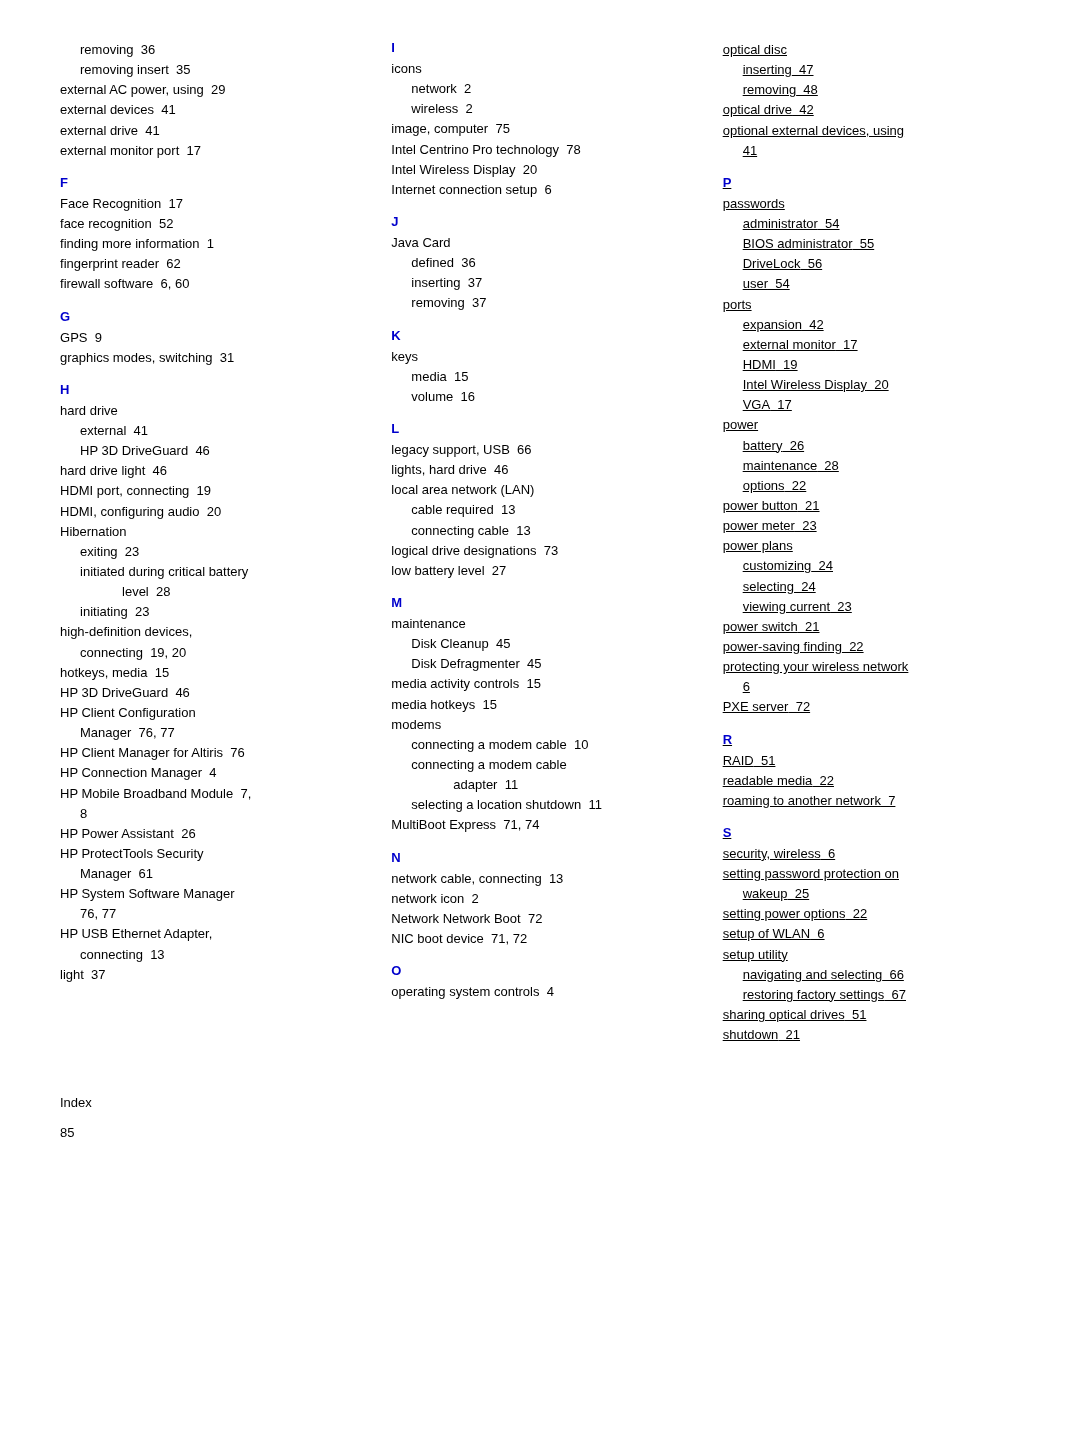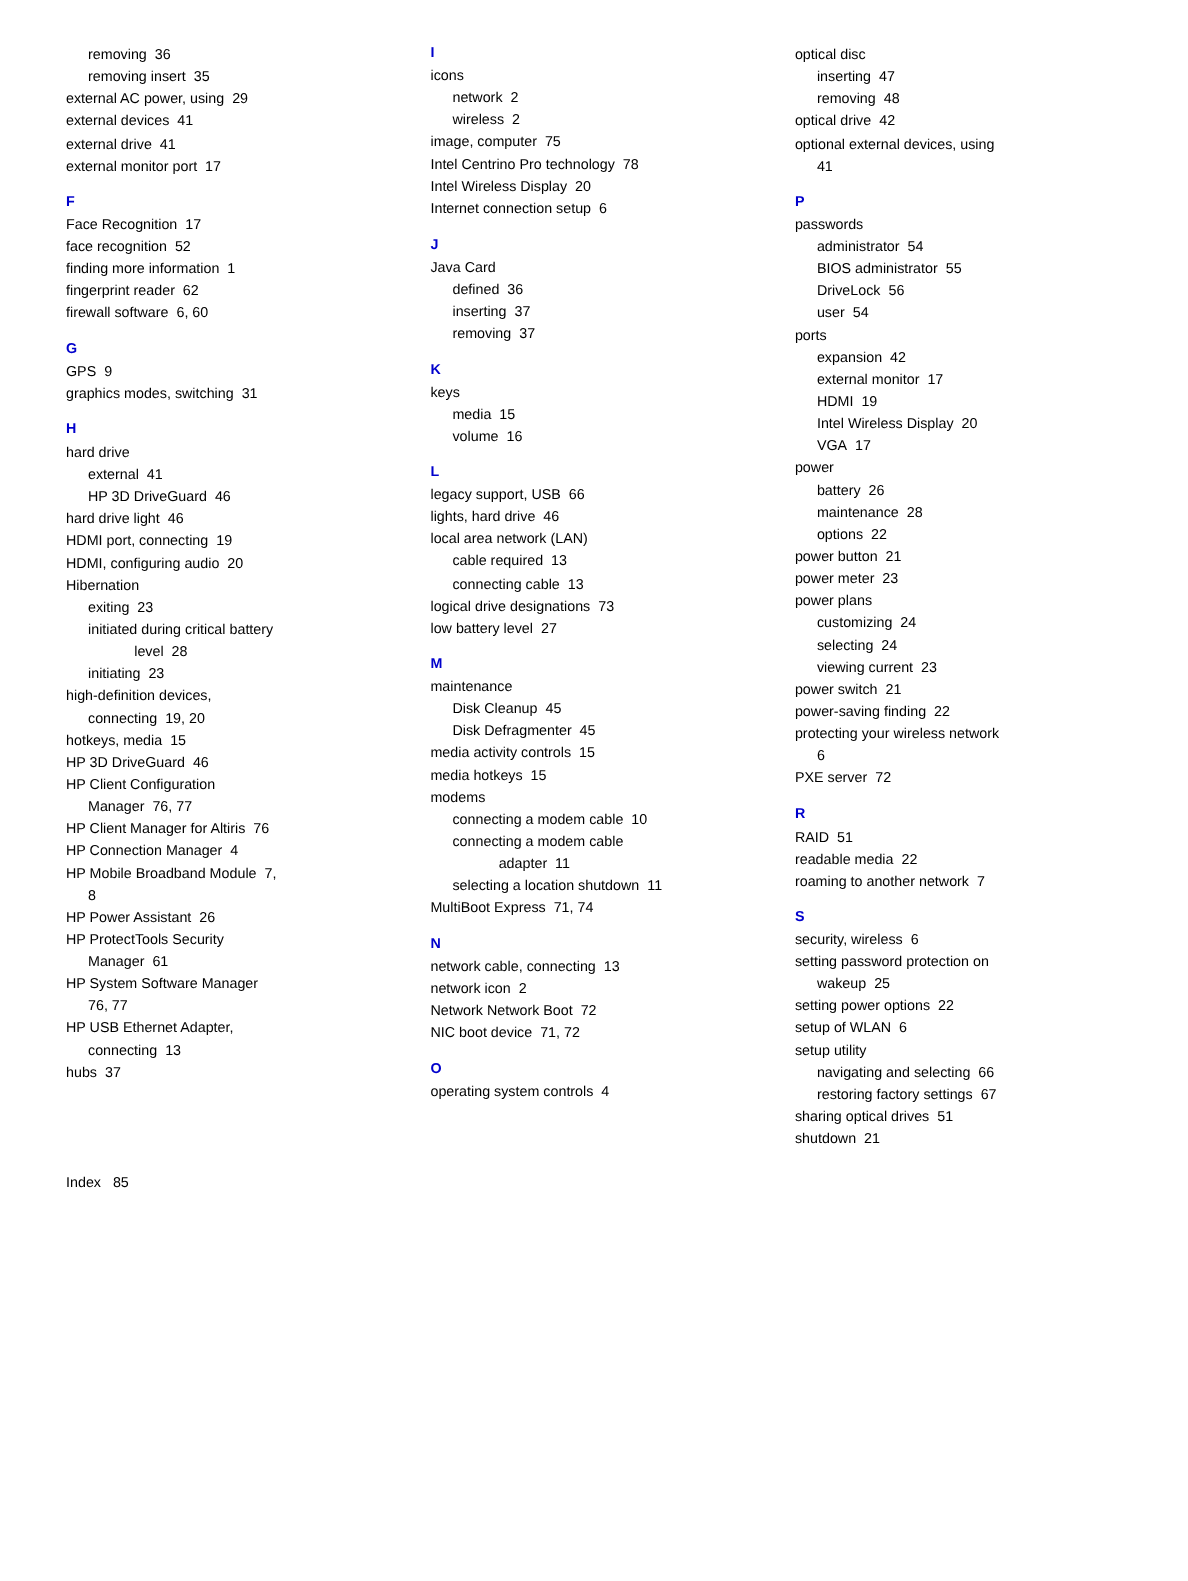--- a/index.html
+++ b/index.html
@@ -9,27 +9,29 @@
       font-size: 13px;
       color: #000;
       width: 1080px;
       min-height: 1437px;
       padding: 40px 60px 60px 60px;
     }
     .page-container {
       display: flex;
       gap: 4px;
       width: 100%;
+      justify-content: flex-end;
     }
     .column {
       flex: 1;
       padding-right: 30px;
     }
     .column:last-child {
       padding-right: 0;
+      text-decoration: underline;
     }
     .section {
       margin-bottom: 14px;
     }
     .section-letter {
       font-weight: bold;
       color: #0000cc;
       font-size: 13px;
       margin-bottom: 4px;
       border-bottom: none;
@@ -43,22 +45,23 @@
     }
     .index-entry.sub {
       margin-left: 20px;
     }
     .index-entry.subsub {
       margin-left: 35px;
       padding-left: 27px;
     }
     .footer-row {
       display: flex;
-      justify-content: flex-start;
-      margin-top: 8px;
+      justify-content: center;
+      margin-top: 36px;
+      flex-direction: column;
     }
   </style>
 </head>
 <body>
 
 <div class="page-container">
 <div class="column">
       <div class="section">
         <div class="index-entry sub"><span>removing</span><span>&nbsp;&nbsp;36</span></div>
         <div class="index-entry sub"><span>removing insert</span><span>&nbsp;&nbsp;35</span></div>
@@ -103,21 +106,21 @@
         <div class="index-entry main"><span>HP Connection Manager</span><span>&nbsp;&nbsp;4</span></div>
         <div class="index-entry main"><span>HP Mobile Broadband Module</span><span>&nbsp;&nbsp;7,</span></div>
         <div class="index-entry sub"><span>8</span></div>
         <div class="index-entry main"><span>HP Power Assistant</span><span>&nbsp;&nbsp;26</span></div>
         <div class="index-entry main"><span>HP ProtectTools Security</span></div>
         <div class="index-entry sub"><span>Manager</span><span>&nbsp;&nbsp;61</span></div>
         <div class="index-entry main"><span>HP System Software Manager</span></div>
         <div class="index-entry sub"><span>76, 77</span></div>
         <div class="index-entry main"><span>HP USB Ethernet Adapter,</span></div>
         <div class="index-entry sub"><span>connecting</span><span>&nbsp;&nbsp;13</span></div>
-        <div class="index-entry main"><span>hubs</span><span>&nbsp;&nbsp;37</span></div>
+        <div class="index-entry main"><span>light</span><span>&nbsp;&nbsp;37</span></div>
       </div>
     </div>
     <div class="column">
       <div class="section">
         <div class="section-letter">I</div>
         <div class="index-entry main"><span>icons</span></div>
         <div class="index-entry sub"><span>network</span><span>&nbsp;&nbsp;2</span></div>
         <div class="index-entry sub"><span>wireless</span><span>&nbsp;&nbsp;2</span></div>
         <div class="index-entry main"><span>image, computer</span><span>&nbsp;&nbsp;75</span></div>
         <div class="index-entry main"><span>Intel Centrino Pro technology</span><span>&nbsp;&nbsp;78</span></div>

